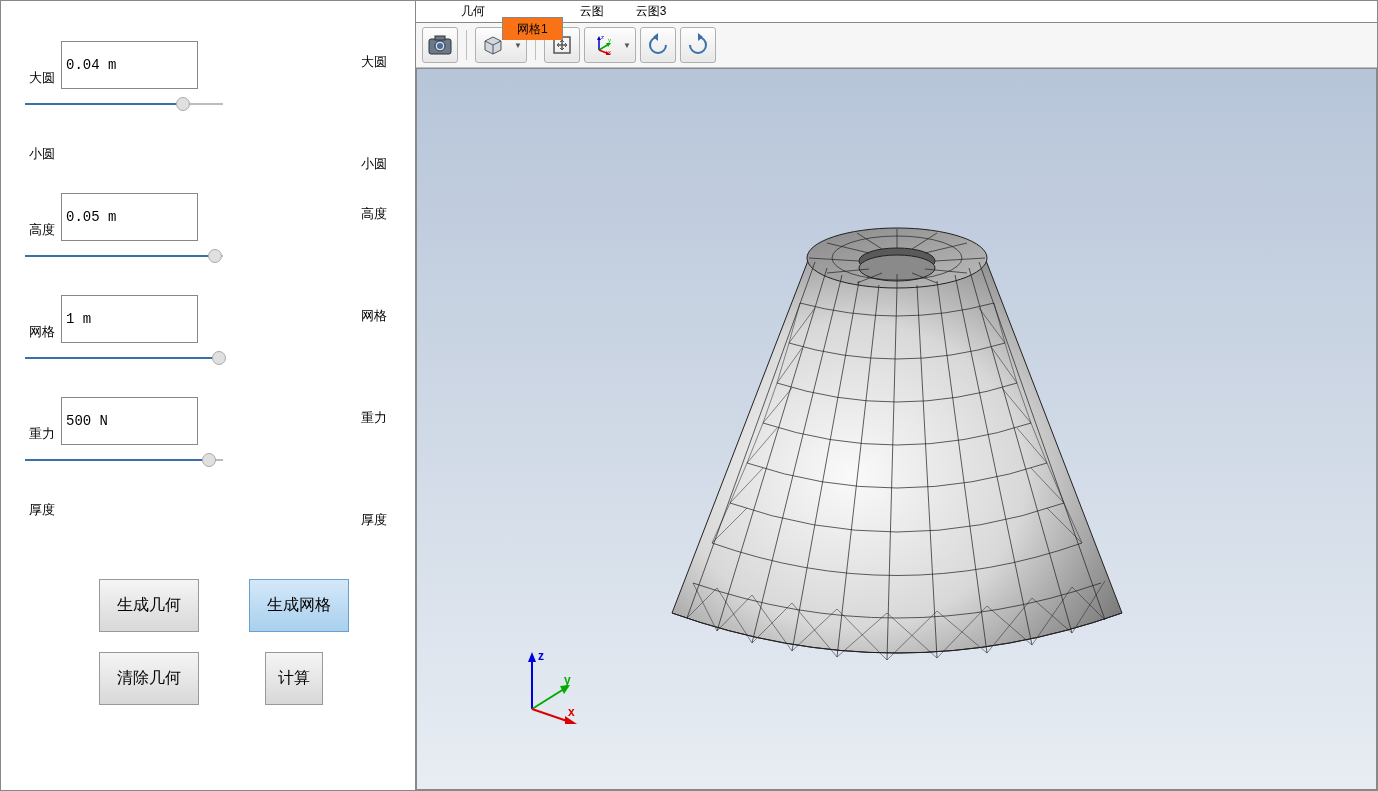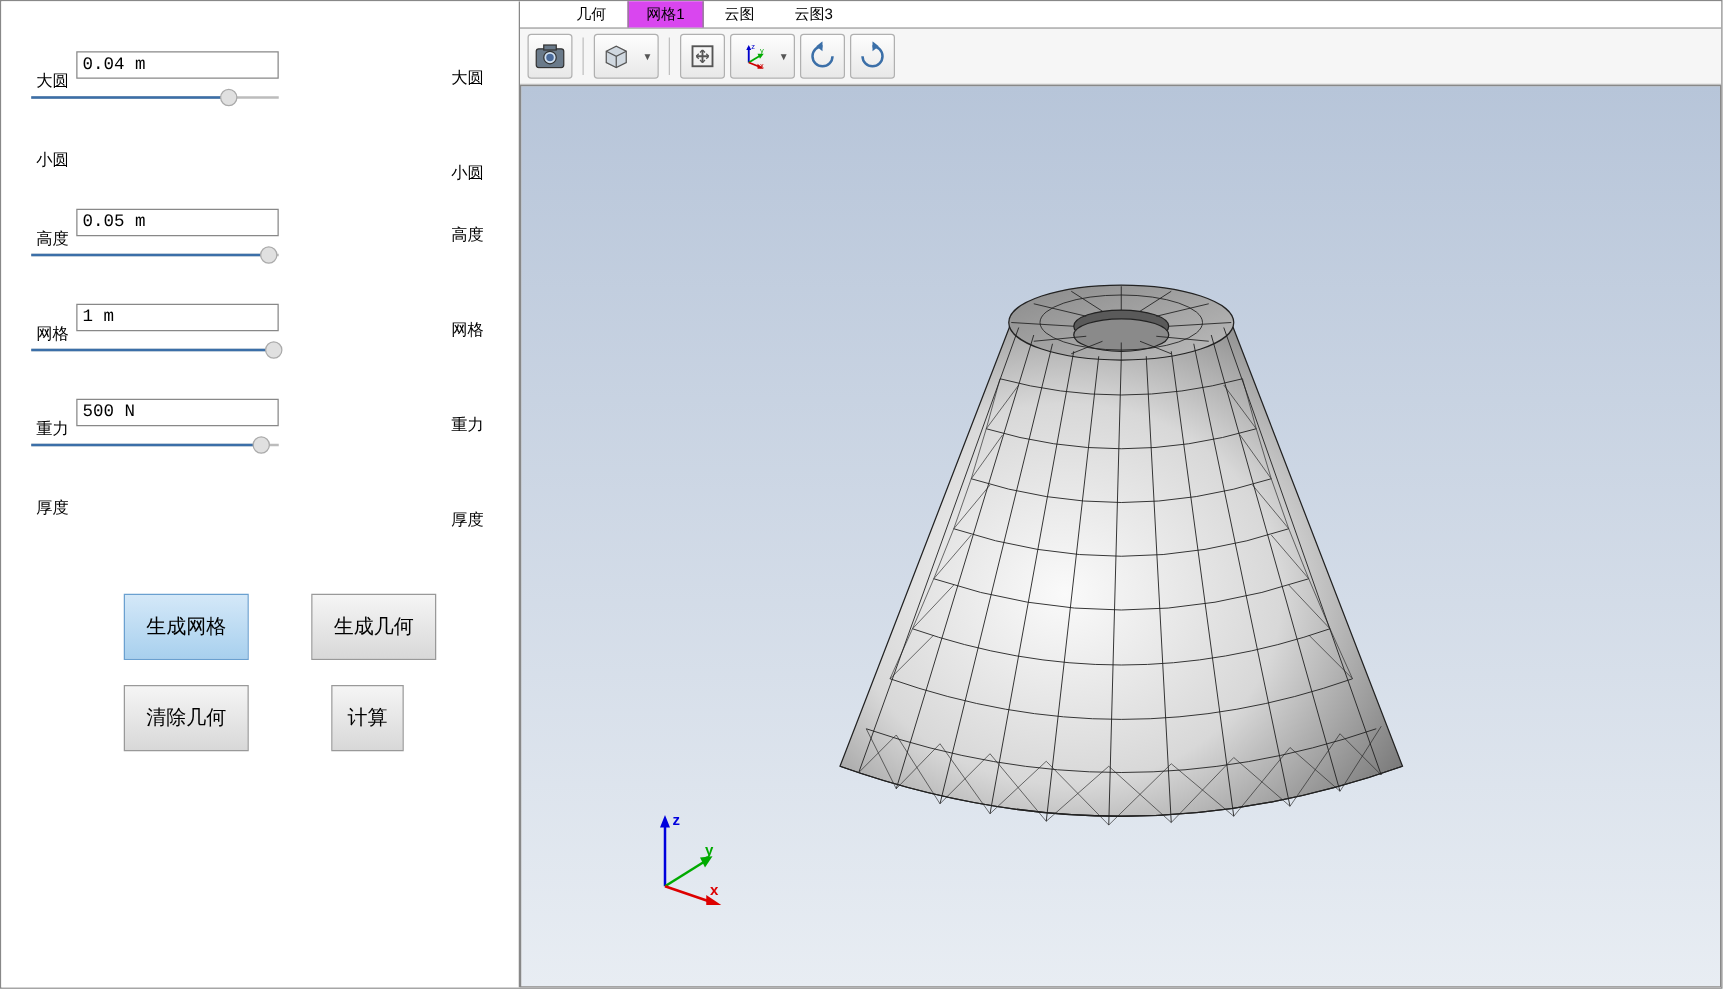--- a/index.html
+++ b/index.html
@@ -35,24 +35,24 @@
   text-align: right;
   font-size: 13px;
   padding-top: 2px;
   padding-right: 6px;
 }
 .param-input-wrap {
   flex: 1;
   max-width: 175px;
 }
 .param-input {
-  width: 162px;
+  width: 137px;
   font-family: "Courier New", monospace;
   font-size: 14px;
-  padding: 2px 4px;
+  padding: 15px 4px;
   border: 1px solid #888;
   background: #fff;
 }
 .param-slider-wrap {
   position: relative;
   width: 198px;
   height: 18px;
   margin-top: 6px;
   margin-left: -36px;
 }
@@ -128,22 +128,22 @@
   padding: 3px 14px 2px 14px;
   font-size: 12px;
   border: 1px solid transparent;
   border-bottom: none;
   cursor: pointer;
   margin-right: 2px;
   position: relative;
 }
 .tab.active {
   border-color: #888;
-  background: #d946ef;
-  top: 0;
+  background: #f97316;
+  top: 18px;
 }
 .toolbar {
   height: 45px;
   background: #f6f6f6;
   border-bottom: 1px solid #c0c0c0;
   display: flex;
   align-items: center;
   padding: 0 6px;
   gap: 4px;
 }
@@ -257,22 +257,22 @@
       <div class="param-label-right">重力</div>
     </div>
 
     <div class="param-row">
       <div class="param-label-left">厚度</div>
       <div class="param-label-right">厚度</div>
     </div>
 
     <div class="button-group">
       <div class="btn-row">
+        <button class="app-btn">生成几何</button>
         <button class="app-btn active">生成网格</button>
-        <button class="app-btn">生成几何</button>
       </div>
       <div class="btn-row">
         <button class="app-btn">清除几何</button>
         <button class="app-btn small" style="margin-left:16px">计算</button>
       </div>
     </div>
   </div>
 
   <div class="right-panel">
     <div class="tab-bar">

